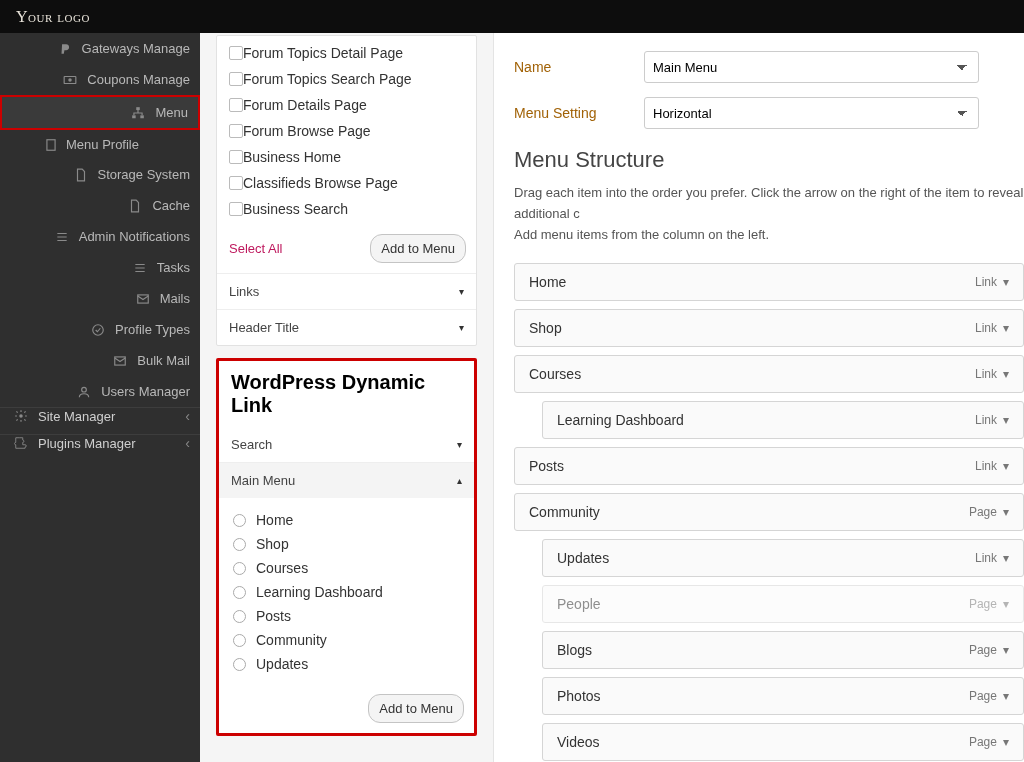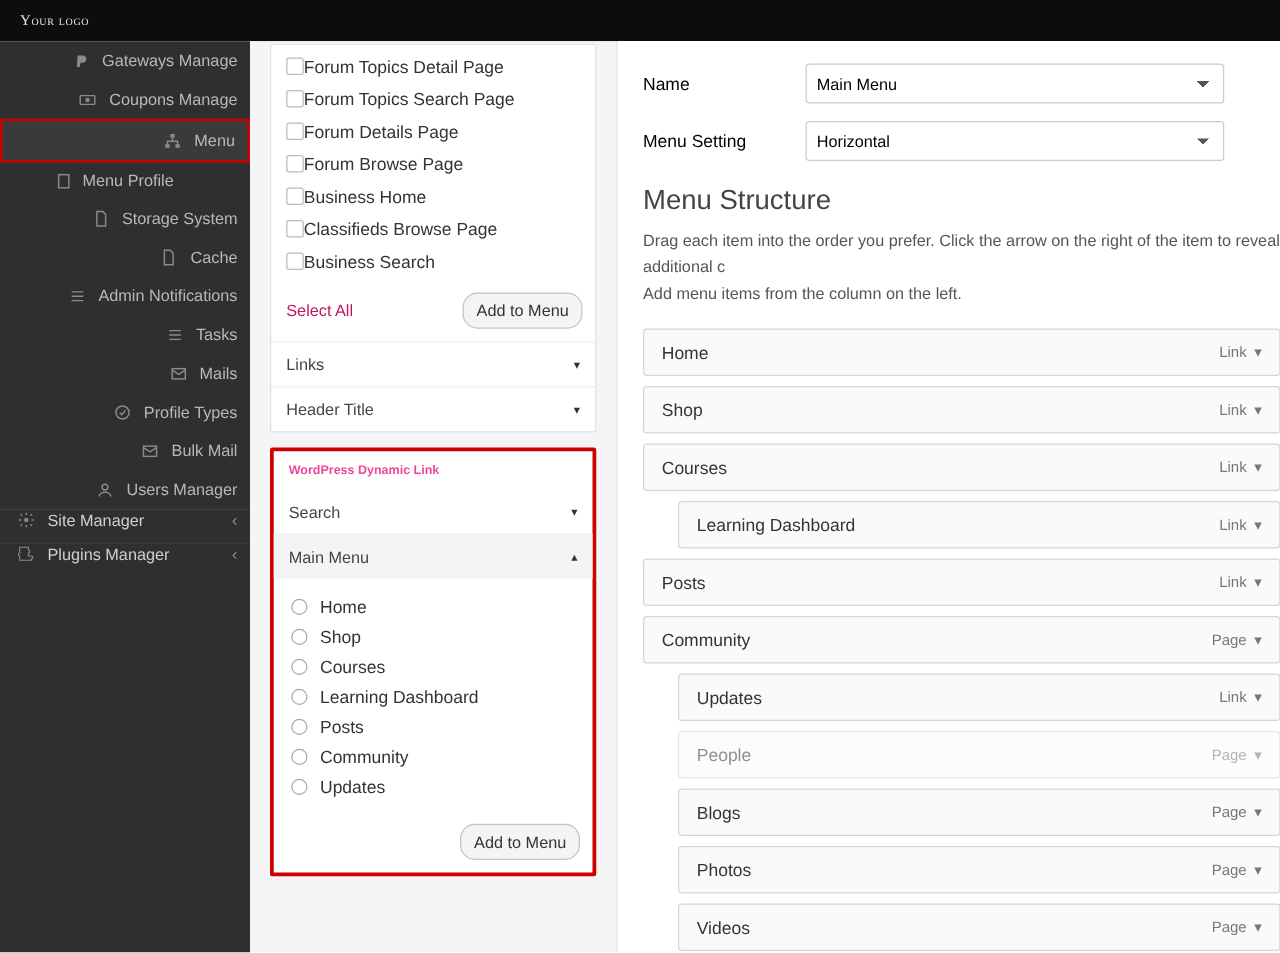--- a/index.html
+++ b/index.html
@@ -16,21 +16,21 @@
     background: #0d0d0d;
     color: #e9e4da;
     height: 33px;
     display: flex;
     align-items: center;
     padding: 0 16px;
   }
   .topbar .logo {
     font-variant: small-caps;
     font-family: "Trajan Pro", "Times New Roman", serif;
-    font-size: 12px;
+    font-size: 16px;
     letter-spacing: 0.5px;
   }
   .layout {
     display: flex;
     height: calc(100% - 33px);
   }
   .sidebar {
     width: 200px;
     background: #2f2f2f;
     color: #cfcfcf;
@@ -96,22 +96,22 @@
     border: 1px solid #e2e2e2;
     border-radius: 2px;
     margin-bottom: 12px;
   }
   .panel.red-outline {
     border: 3px solid #cc0000;
   }
   .panel-header {
     padding: 10px 12px;
     font-weight: 600;
-    font-size: 10px;
-    color: #ec4899;
+    font-size: 20px;
+    color: #000000;
   }
   .accordion-row {
     padding: 10px 12px;
     display: flex;
     justify-content: space-between;
     align-items: center;
     font-size: 13px;
     border-top: 1px solid #eee;
     cursor: pointer;
     color: #444;
@@ -190,21 +190,21 @@
     background: #fff;
   }
   .form-row {
     display: flex;
     align-items: center;
     margin-bottom: 14px;
   }
   .form-label {
     width: 130px;
     font-size: 14px;
-    color: #000000;
+    color: #a16207;
   }
   .form-select {
     flex: 1;
     max-width: 335px;
     height: 32px;
     border: 1px solid #ccc;
     border-radius: 3px;
     padding: 4px 8px;
     font-size: 13px;
     background: #fff;

